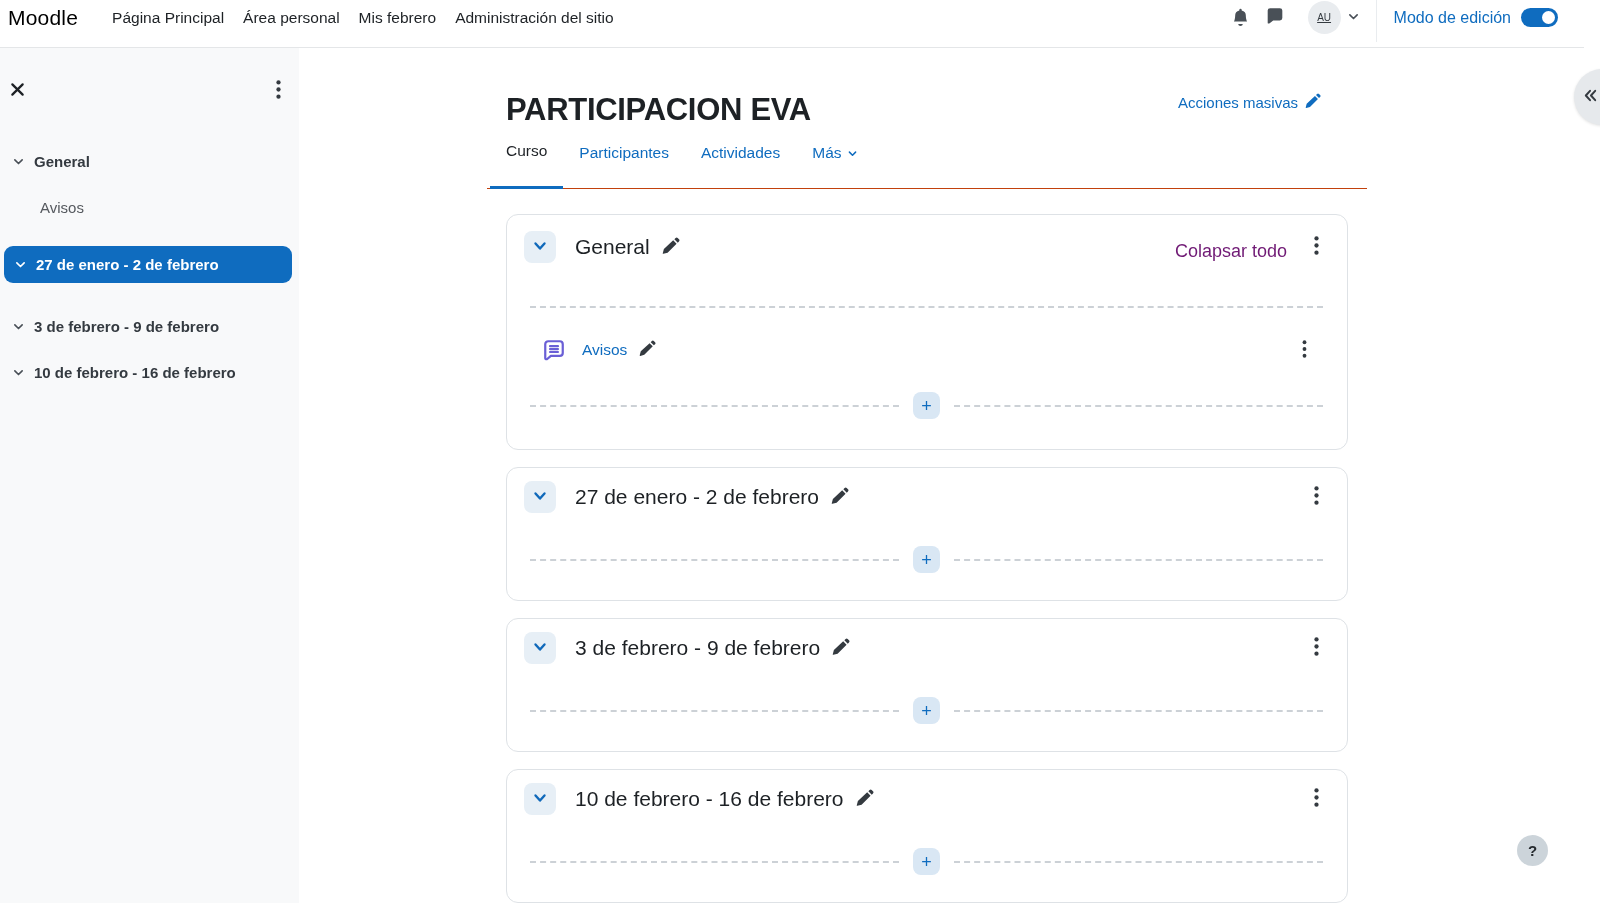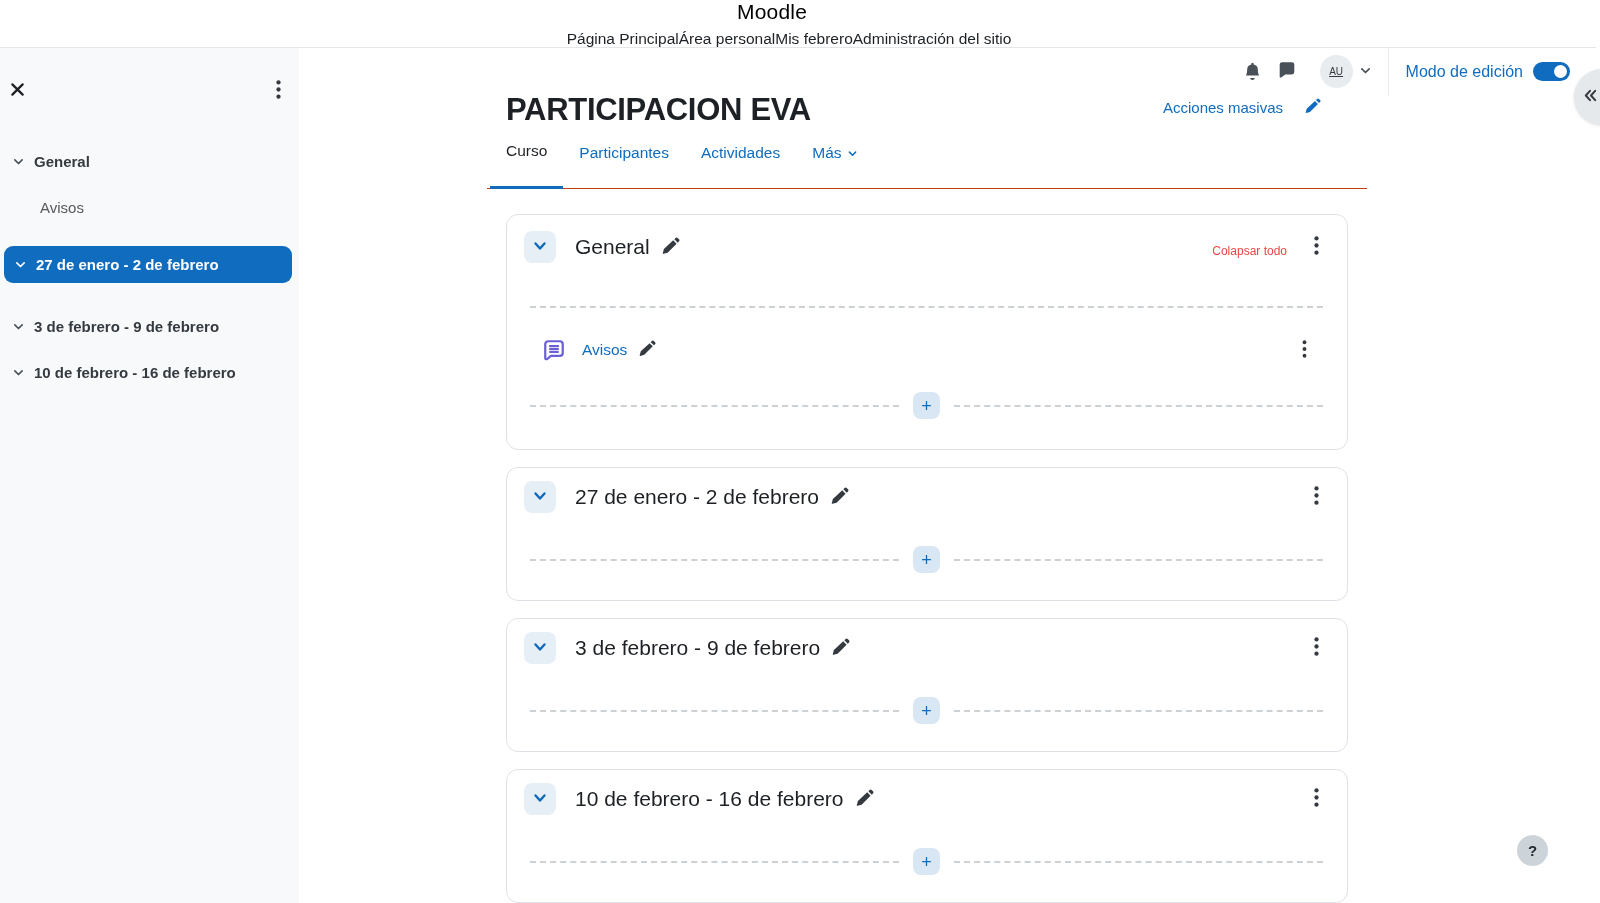--- a/index.html
+++ b/index.html
@@ -6,26 +6,26 @@
   html,body { width:1600px; height:903px; overflow:hidden; }
   body {
     font-family:"Liberation Sans", sans-serif;
     background:#fff; color:#1d2125; position:relative;
   }
   a { text-decoration:none; cursor:pointer; }
   button { border:none; background:none; cursor:pointer; font-family:inherit; }
 
   
   .navbar {
-    position:absolute; top:0; left:0; right:4px; height:48px;
+    position:absolute; top:0; left:0; right:16px; height:48px;
     background:#fff; border-bottom:1px solid #e4e6e8;
-    display:flex; align-items:center; padding:0 26px 12px 8px; z-index:30;flex-direction:column;
+    display:flex; align-items:center; padding:0 26px 12px 8px; z-index:30;
   }
   .logo { font-size:21px; font-weight:500; color:#000; margin-right:34px; letter-spacing:.2px; }
-  .nav-links { display:flex; align-items:center; }
+  .nav-links { display:flex; align-items:center; gap:19px; }
   .nav-link { color:#1d2125; font-size:15.5px; padding:6px 0; }
   .nav-right { margin-left:auto; display:flex; align-items:center; height:100%; }
   .icon-btn { display:flex; align-items:center; justify-content:center; width:34px; height:34px; }
   .avatar {
     width:33px; height:33px; border-radius:50%; background:#e9ecef;
     display:flex; align-items:center; justify-content:center;
     font-size:10px; color:#343a40; margin-left:16px;text-decoration:underline;
   }
   .caret-btn { margin-left:6px; display:flex; align-items:center; }
   .nav-divider { width:1px; height:48px; background:#e9ecef; margin:0 17px 0 16px; }
@@ -56,23 +56,23 @@
     min-height:37px; padding-left:10px;
   }
   .sb-row.active .sb-label, .sb-row.active .sb-chevron { color:#fff; }
 
   
   .main {
     position:absolute; top:48px; left:299px; right:0; bottom:0;
     background:#fff; overflow:hidden;
   }
   .content { width:880px; margin-left:188px; }
-  .page-head { display:flex; justify-content:space-between; align-items:center; padding:45px 46px 0 19px; }
+  .page-head { display:flex; justify-content:space-between; align-items:flex-start; padding:45px 46px 0 19px; }
   .course-title { font-size:31px; font-weight:800; color:#1d2125; letter-spacing:-.3px; line-height:1.1; }
-  .bulk-link { color:#0f6cbf; font-size:15px; display:flex; align-items:center; gap:22px; margin-bottom:6px; }
+  .bulk-link { color:#0f6cbf; font-size:15px; display:flex; align-items:center; gap:7px; margin-bottom:6px; }
 
   .tabs { display:flex; margin-top:14px; border-bottom:1px solid #c2410c; padding-left:3px; }
   .tab {
     font-size:15.5px; color:#0f6cbf; padding:0 16px 25px 16px;
     margin-bottom:-1px; display:flex; align-items:center; gap:5px; line-height:20px;
   }
   .tab.active { color:#1d2125; border-bottom:3px solid #0f6cbf; }
   .tab-caret { display:flex; align-items:center; margin-top:2px; }
 
   .sections { margin-top:25px; padding:0 19px; }
@@ -81,21 +81,21 @@
     margin-bottom:17px; padding:0 24px 0 17px;
   }
   .sec-head { display:flex; align-items:center; margin-top:16px; height:32px; }
   .chev-btn {
     width:32px; height:32px; border-radius:8px; background:#e7eff6;
     display:flex; align-items:center; justify-content:center; color:#1069ba; flex:0 0 auto;
   }
   .sec-title { font-size:21px; font-weight:400; color:#1d2125; margin-left:19px; white-space:nowrap; }
   .pencil-btn { margin-left:12px; display:flex; align-items:center; }
   .head-right { margin-left:auto; display:flex; align-items:center; gap:23px; }
-  .collapse-all { color:#ef4444; font-size:12px;margin-top:8px; }
+  .collapse-all { color:#701a75; font-size:18px;margin-top:8px; }
   .dots-btn { display:flex; align-items:center; justify-content:center; padding:2px 4px; }
 
   .divider { border-top:2px dashed #ccd1d6; margin:43px 0 0 6px; height:0; }
   .activity-row { display:flex; align-items:center; margin:26px 0 0 16px; height:32px; }
   .act-icon { display:flex; align-items:center; flex:0 0 auto; }
   .act-name { color:#0f6cbf; font-size:15.5px; margin-left:14px; }
   .act-dots { margin-left:auto; margin-right:12px; }
 
   .add-row { display:flex; align-items:center; margin:26px 0 0 6px; padding-bottom:30px; }
   .card.slim .add-row { margin-top:33px; padding-bottom:27px; }

